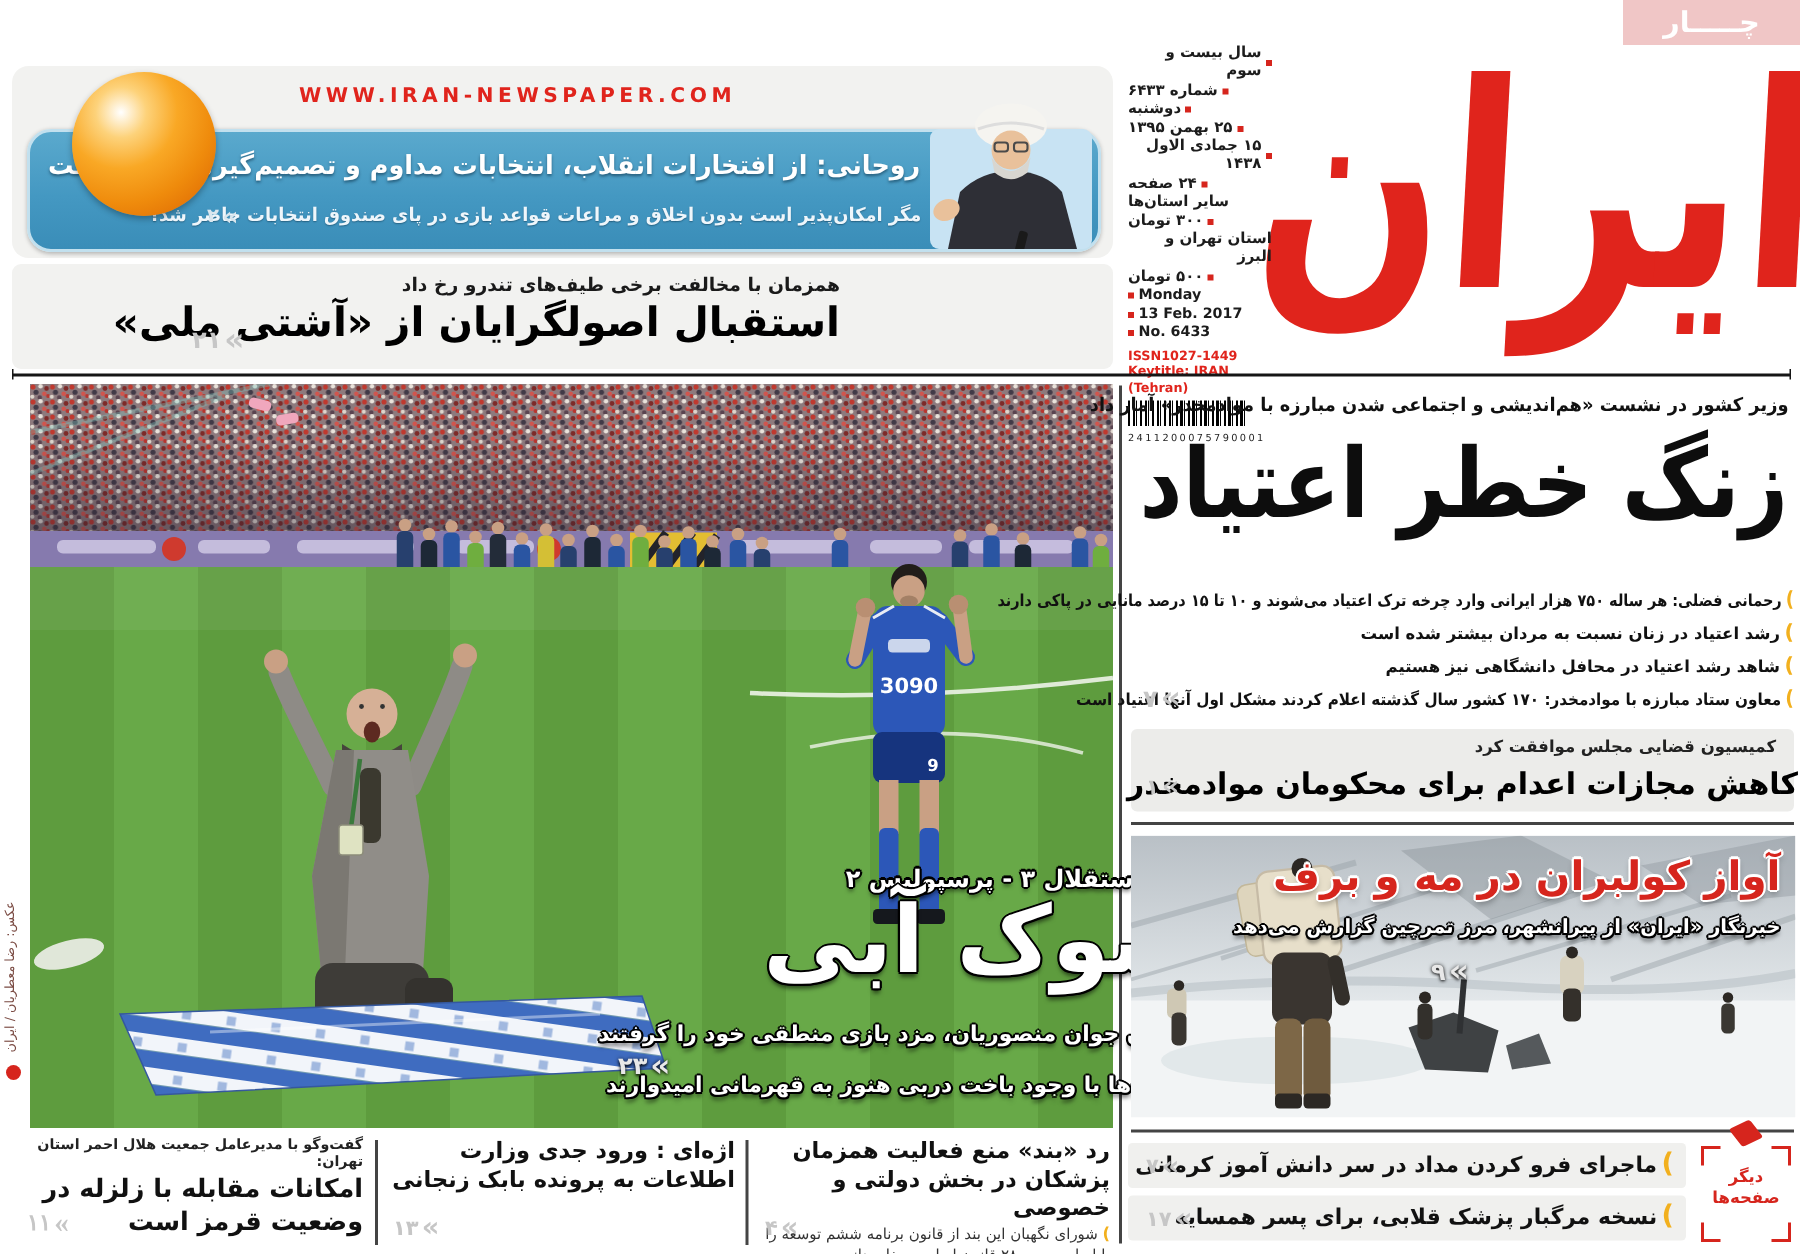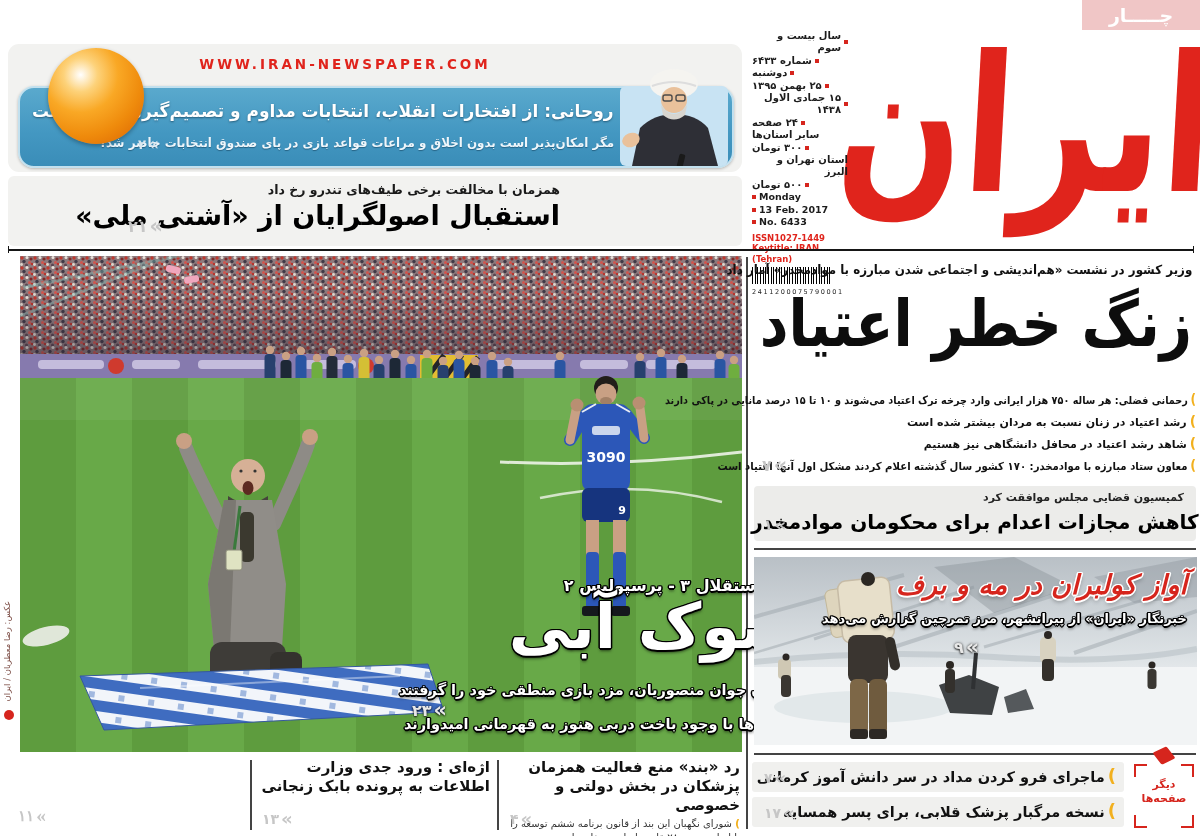--- a/index.html
+++ b/index.html
@@ -11,21 +11,21 @@
   .nw{white-space:nowrap;}
   .b{font-weight:bold;}
   
   .pn{display:inline-flex;align-items:center;gap:2px;direction:ltr;color:#c6c6c6;font-weight:bold;}
   .pn .g{font-size:1.3em;letter-spacing:-2px;line-height:1;}
   .pn.onphoto{color:#e8e8e8;text-shadow:0 1px 2px rgba(0,0,0,.8),0 0 3px rgba(0,0,0,.6);}
   
   .bm{direction:ltr;unicode-bidi:bidi-override;color:#f2b01e;font-weight:900;font-size:1.25em;line-height:1;margin-left:3px;}
   
   .ol-b{color:#fff;text-shadow:-1.5px 0 #000,1.5px 0 #000,0 -1.5px #000,0 1.5px #000,-1px -1px #000,1px 1px #000,1px -1px #000,-1px 1px #000,0 3px 3px rgba(0,0,0,.55);}
-  .ol-w{color:#d6251d;text-shadow:-1.5px 0 #fff,1.5px 0 #fff,0 -1.5px #fff,0 1.5px #fff,-1px -1px #fff,1px 1px #fff,1px -1px #fff,-1px 1px #fff,0 3px 4px rgba(0,0,0,.35);font-style:italic;}
+  .ol-w{color:#d6251d;text-shadow:-1.5px 0 #fff,1.5px 0 #fff,0 -1.5px #fff,0 1.5px #fff,-1px -1px #fff,1px 1px #fff,1px -1px #fff,-1px 1px #fff,0 3px 4px rgba(0,0,0,.35);}
   
   .info li{list-style:none;display:flex;align-items:center;gap:3px;font-size:10px;font-weight:bold;line-height:12.4px;color:#1c1c1c;}
   .info li.fa{direction:rtl;justify-content:flex-end;}
   .info li.en{direction:ltr;justify-content:flex-start;font-size:9.5px;}
   .sq{display:inline-block;width:4px;height:4px;background:#d6251d;flex:0 0 auto;}
   .info ul{margin:0;padding:0;}
   
   .br{position:absolute;width:11px;height:11px;border:0 solid #d6251d;}
   .br.tl{top:0;left:0;border-top-width:2px;border-left-width:2px;}
   .br.tr{top:0;right:0;border-top-width:2px;border-right-width:2px;}
@@ -519,19 +519,21 @@
 
   <div class="abs rtl" style="left:258px;top:758px;width:232px;">
     <div class="b" style="font-size:15px;line-height:19px;text-align:right;">اژه‌ای : ورود جدی وزارت اطلاعات به پرونده بابک زنجانی</div>
   </div>
   <span class="pn abs" style="left:262px;top:810px;font-size:14px;">
     <span>۱۳</span>
       <span class="g">«</span>
   </span>
 
   <div class="abs rtl" style="left:10px;top:758px;width:232px;">
+    <div class="b" style="font-size:9.5px;color:#222;text-align:right;">گفت‌وگو با مدیرعامل جمعیت هلال احمر استان تهران:</div>
+    <div class="b" style="font-size:17px;line-height:22px;text-align:right;margin-top:2px;">امکانات مقابله با زلزله در وضعیت قرمز است</div>
   </div>
   <span class="pn abs" style="left:18px;top:806px;font-size:15px;font-family:Liberation Serif, serif;">
     <span>۱۱</span>
       <span class="g">«</span>
   </span>
 
 </div>
 
 </body></html>

